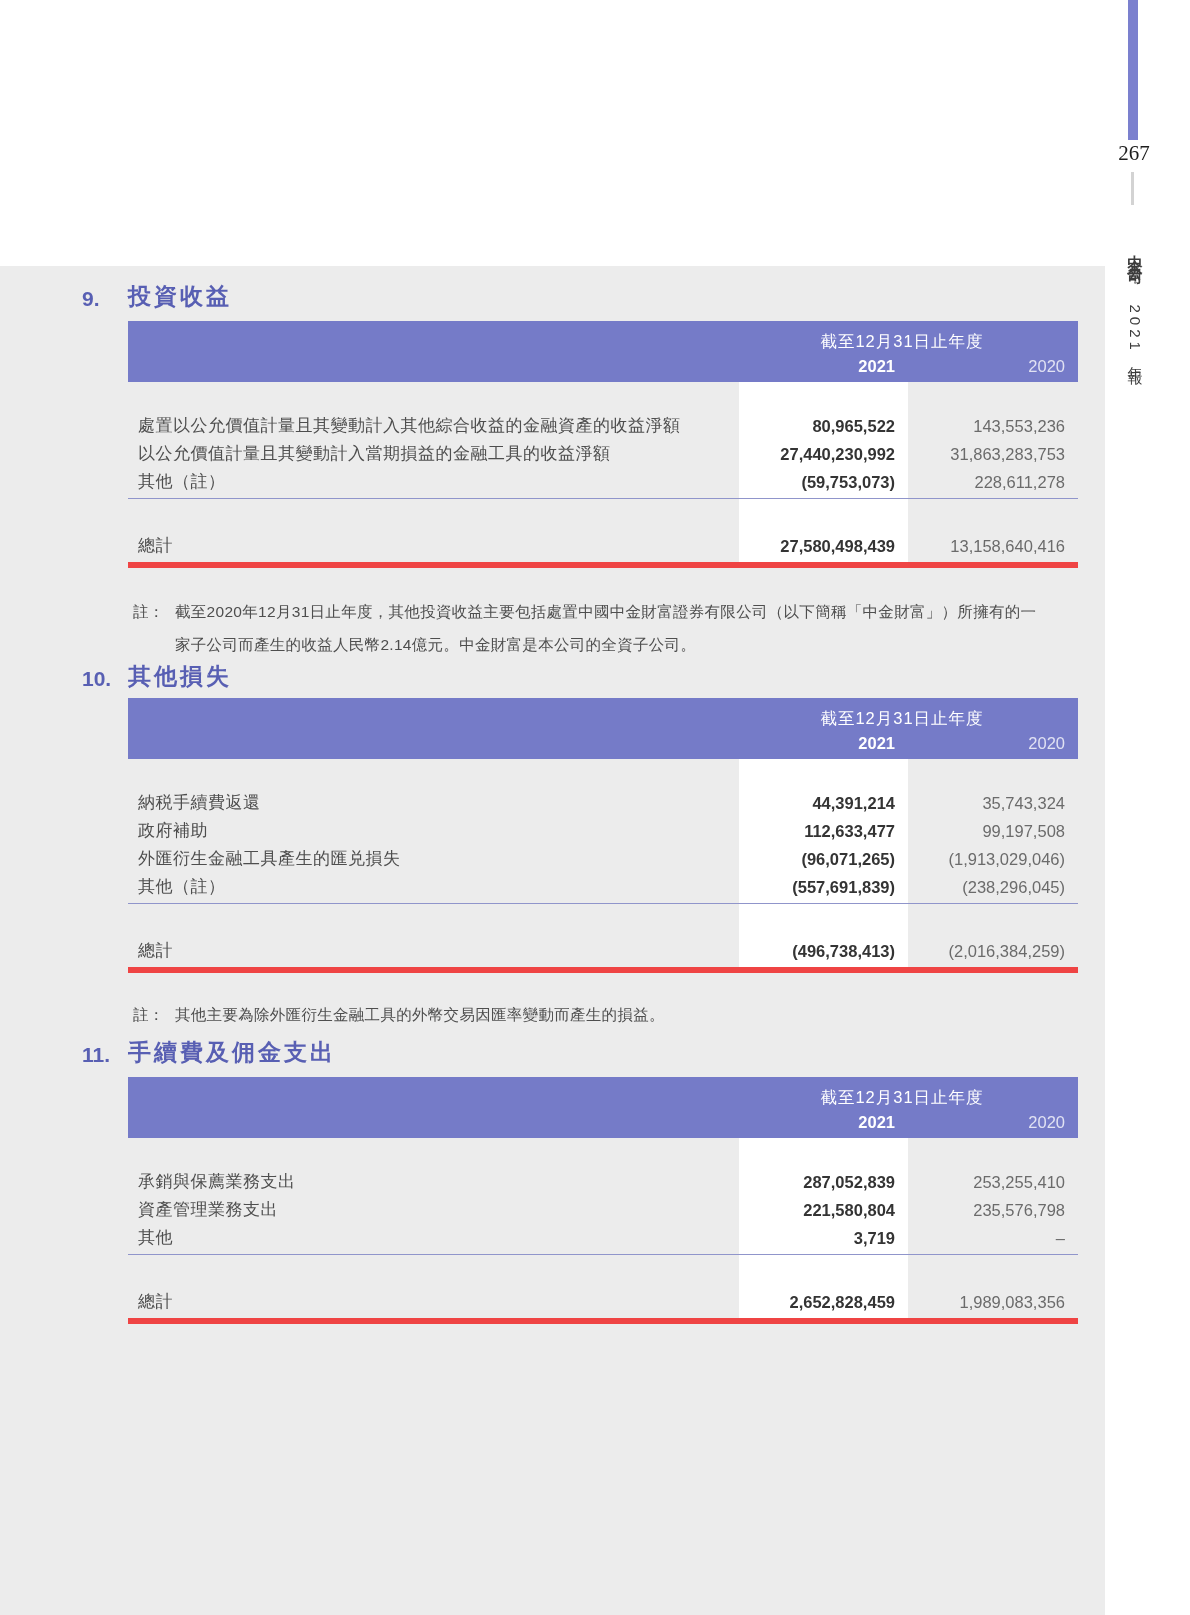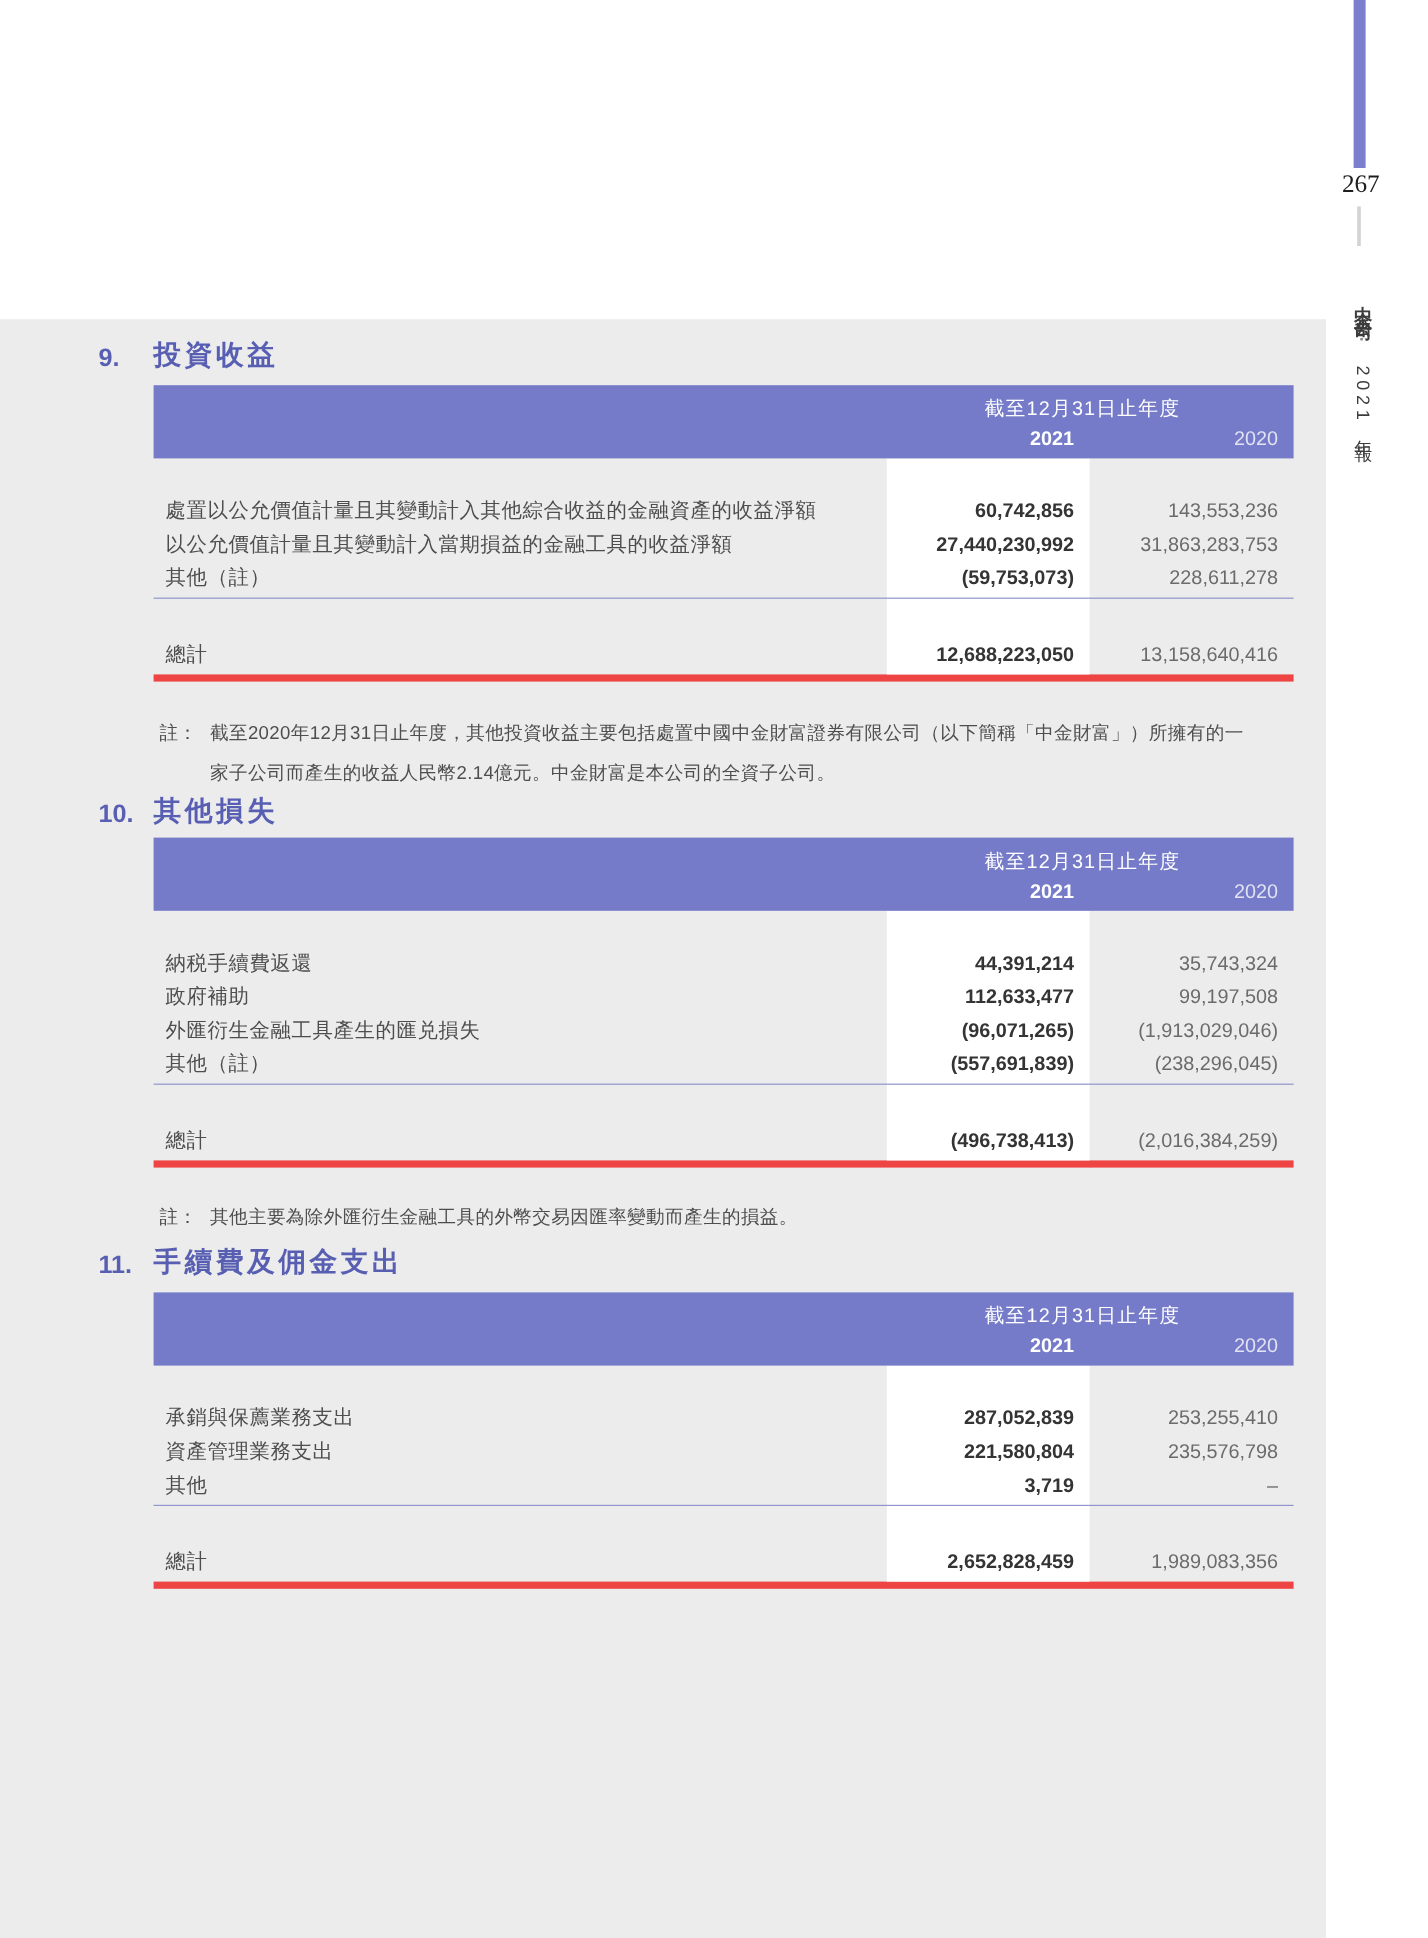--- a/index.html
+++ b/index.html
@@ -17,21 +17,21 @@
   .vert-label .company { font-weight:bold; }
   .vert-label .dot { font-size:9px; color:#8a8a8a; letter-spacing:0; margin:9px 0 11px 0; }
   .vert-label .year { letter-spacing:4px; }
 
   
   .panel { position:absolute; left:0; top:266px; width:1105px; height:1349px;
     background:#ececec; padding-top:15px; }
 
   .sec-head { height:30px; line-height:30px; margin-left:82px; color:#585fb3; white-space:nowrap; }
   .sec-head .num { display:inline-block; width:46px; font-size:21px; font-weight:bold; vertical-align:bottom; }
-  .sec-head .ttl { font-size:23px; font-weight:bold; letter-spacing:3px;font-family:Liberation Serif, serif; }
+  .sec-head .ttl { font-size:23px; font-weight:bold; letter-spacing:3px; }
 
   
   .fin-table { position:relative; margin-left:128px; width:950px;
     border-bottom:6px solid #ef4444; }
   .band2021 { position:absolute; left:611px; top:61px; bottom:0; width:169px; background:#ffffff; }
   .tbl-head { position:relative; height:61px; background:#757bc8; color:#fff;
     padding-top:7px; }
   .head-line1 { margin-left:611px; width:326px; text-align:center;
     font-size:16.5px; height:26px; line-height:26px; letter-spacing:1px; }
   .head-line2 { display:flex; height:24px; line-height:24px; font-size:16.5px; }
@@ -91,38 +91,38 @@
         <div class="head-line1">截至12月31日止年度</div>
         <div class="head-line2">
           <div class="fill"></div>
           <div class="c-a y2021">2021</div>
           <div class="c-b y2020">2020</div>
         </div>
       </div>
       <div class="tbl-body">
         <div class="trow">
           <div class="lbl">處置以公允價值計量且其變動計入其他綜合收益的金融資產的收益淨額</div>
-          <div class="v21">60,742,856</div>
+          <div class="v21">80,965,522</div>
           <div class="v20">143,553,236</div>
         </div>
         <div class="trow">
           <div class="lbl">以公允價值計量且其變動計入當期損益的金融工具的收益淨額</div>
           <div class="v21">27,440,230,992</div>
           <div class="v20">31,863,283,753</div>
         </div>
         <div class="trow">
           <div class="lbl">其他（註）</div>
           <div class="v21">(59,753,073)</div>
           <div class="v20">228,611,278</div>
         </div>
         <div class="sep-line"></div>
         <div class="total-gap"></div>
         <div class="trow total-row">
           <div class="lbl">總計</div>
-          <div class="v21">12,688,223,050</div>
+          <div class="v21">27,580,498,439</div>
           <div class="v20">13,158,640,416</div>
         </div>
       </div>
     </div>
 
     <div class="note mt-note1">
       <div class="note-lbl">註：</div>
       <div class="note-txt">
         <div>截至2020年12月31日止年度，其他投資收益主要包括處置中國中金財富證券有限公司（以下簡稱「中金財富」）所擁有的一</div>
         <div>家子公司而產生的收益人民幣2.14億元。中金財富是本公司的全資子公司。</div>

